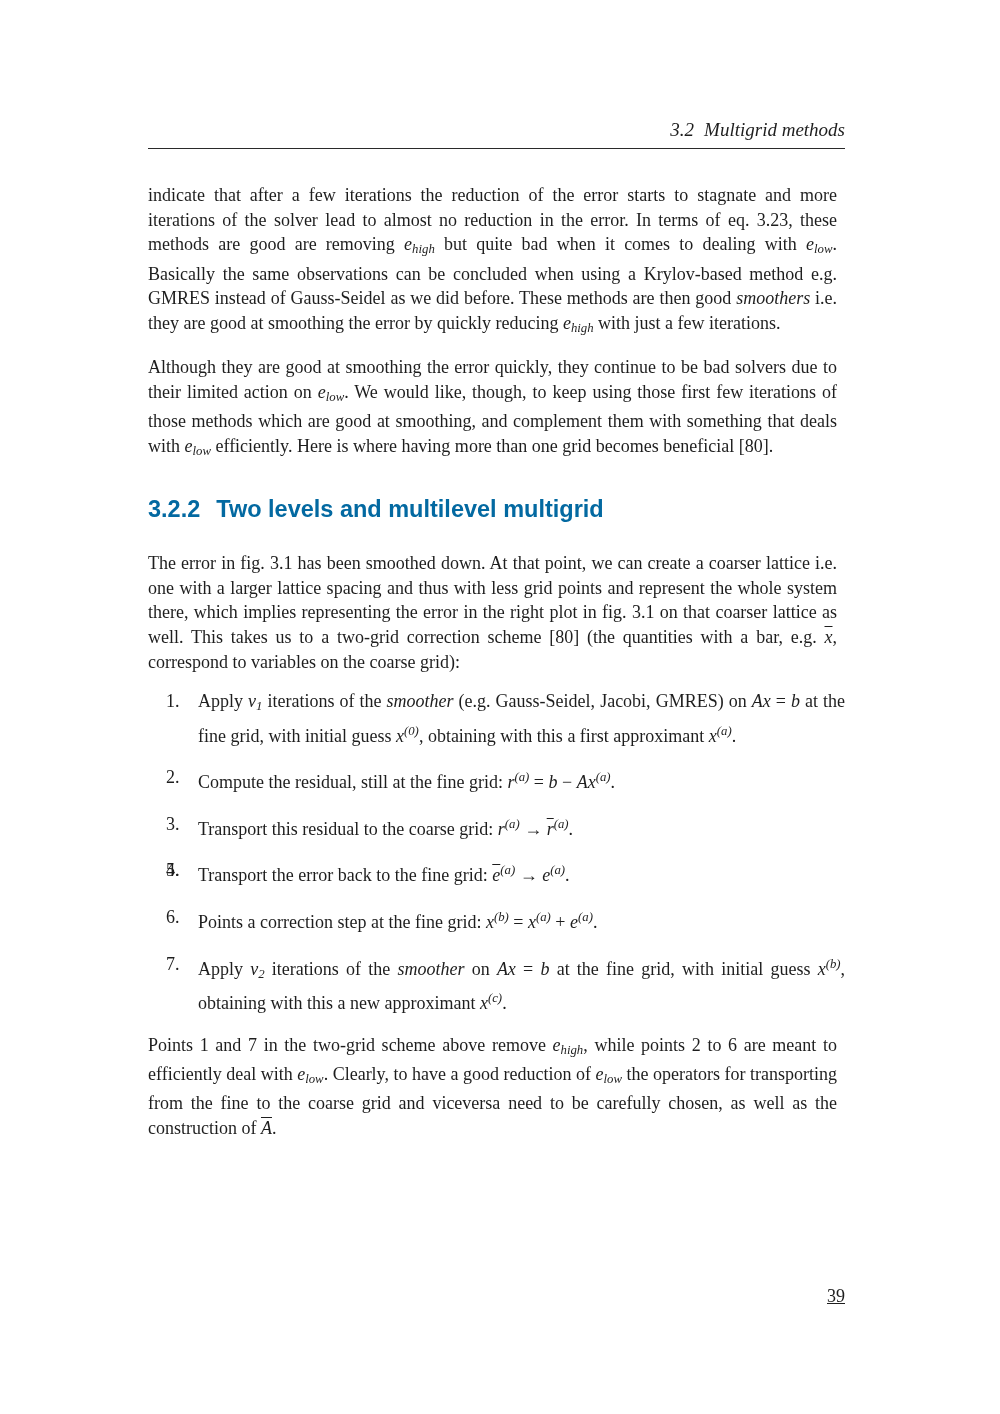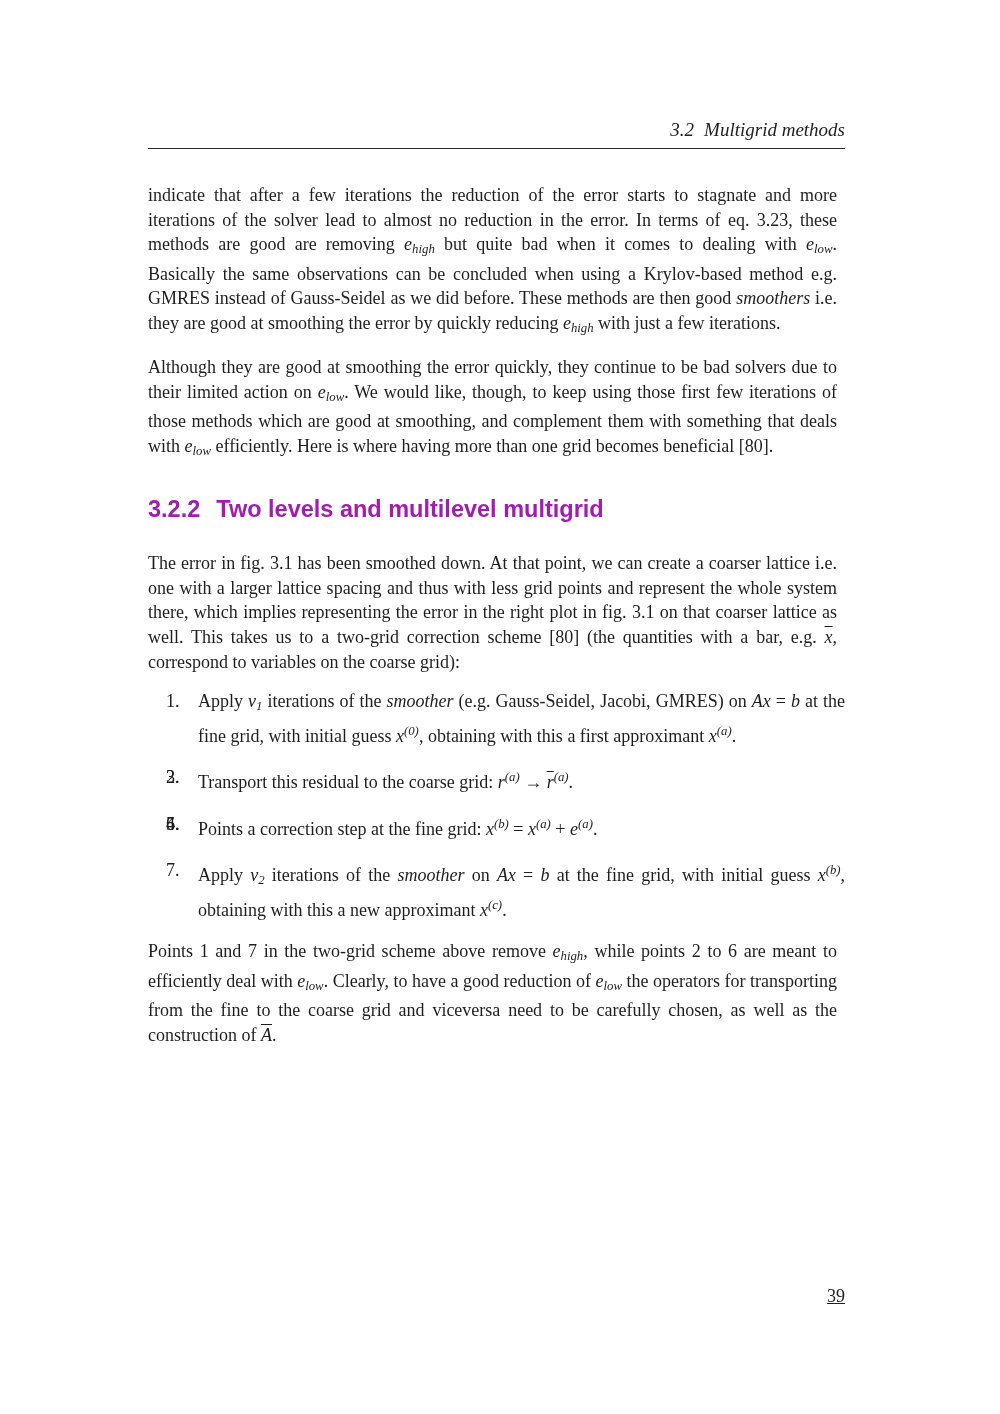--- a/index.html
+++ b/index.html
@@ -54,21 +54,21 @@
     hyphens: none;
   }
 
   
   .section-heading {
     margin: 31px 0 27px 0;
     font-family: "Liberation Sans", "DejaVu Sans", sans-serif;
     font-weight: bold;
     font-size: 23.5px;
     line-height: 30px;
-    color: #a21caf;
+    color: #0369a1;
     white-space: nowrap;
   }
   .section-heading .heading-num { margin-right: 16px; }
 
   
   .scheme-list { margin-top: 3px; }
   .list-item {
     position: relative;
     padding-left: 50px;
     margin-bottom: 17px;
@@ -134,33 +134,35 @@
 
     <div class="scheme-list">
 
       <div class="list-item">
         <span class="list-item-num">1.</span>
         <span><span class="seg-n">Apply </span><span class="seg-i">ν</span><span class="seg-sub">1</span><span class="seg-n"> iterations of the </span><span class="seg-i">smoother</span><span class="seg-n"> (e.g. Gauss-Seidel, Jacobi, GMRES) on </span><span class="seg-i">Ax</span><span class="seg-n"> = </span><span class="seg-i">b</span><span class="seg-n"> at the fine grid, with initial guess </span><span class="seg-i">x</span><span class="seg-sup">(0)</span><span class="seg-n">, obtaining with this a first approximant </span><span class="seg-i">x</span><span class="seg-sup">(a)</span><span class="seg-n">.</span></span>
       </div>
 
       <div class="list-item">
         <span class="list-item-num">2.</span>
+        <span><span class="seg-n">Compute the residual, still at the fine grid: </span><span class="seg-i">r</span><span class="seg-sup">(a)</span><span class="seg-n"> = </span><span class="seg-i">b</span><span class="seg-n"> − </span><span class="seg-i">Ax</span><span class="seg-sup">(a)</span><span class="seg-n">.</span></span>
       </div>
 
       <div class="list-item">
         <span class="list-item-num">3.</span>
         <span><span class="seg-n">Transport this residual to the coarse grid: </span><span class="seg-i">r</span><span class="seg-sup">(a)</span><span class="seg-n"> → </span><span class="seg-bar">r</span><span class="seg-sup">(a)</span><span class="seg-n">.</span></span>
       </div>
 
       <div class="list-item">
         <span class="list-item-num">4.</span>
       </div>
 
       <div class="list-item">
         <span class="list-item-num">5.</span>
+        <span><span class="seg-n">Transport the error back to the fine grid: </span><span class="seg-bar">e</span><span class="seg-sup">(a)</span><span class="seg-n"> → </span><span class="seg-i">e</span><span class="seg-sup">(a)</span><span class="seg-n">.</span></span>
       </div>
 
       <div class="list-item">
         <span class="list-item-num">6.</span>
         <span><span class="seg-n">Points a correction step at the fine grid: </span><span class="seg-i">x</span><span class="seg-sup">(b)</span><span class="seg-n"> = </span><span class="seg-i">x</span><span class="seg-sup">(a)</span><span class="seg-n"> + </span><span class="seg-i">e</span><span class="seg-sup">(a)</span><span class="seg-n">.</span></span>
       </div>
 
       <div class="list-item">
         <span class="list-item-num">7.</span>
         <span><span class="seg-n">Apply </span><span class="seg-i">ν</span><span class="seg-sub">2</span><span class="seg-n"> iterations of the </span><span class="seg-i">smoother</span><span class="seg-n"> on </span><span class="seg-i">Ax</span><span class="seg-n"> = </span><span class="seg-i">b</span><span class="seg-n"> at the fine grid, with initial guess </span><span class="seg-i">x</span><span class="seg-sup">(b)</span><span class="seg-n">, obtaining with this a new approximant </span><span class="seg-i">x</span><span class="seg-sup">(c)</span><span class="seg-n">.</span></span>

